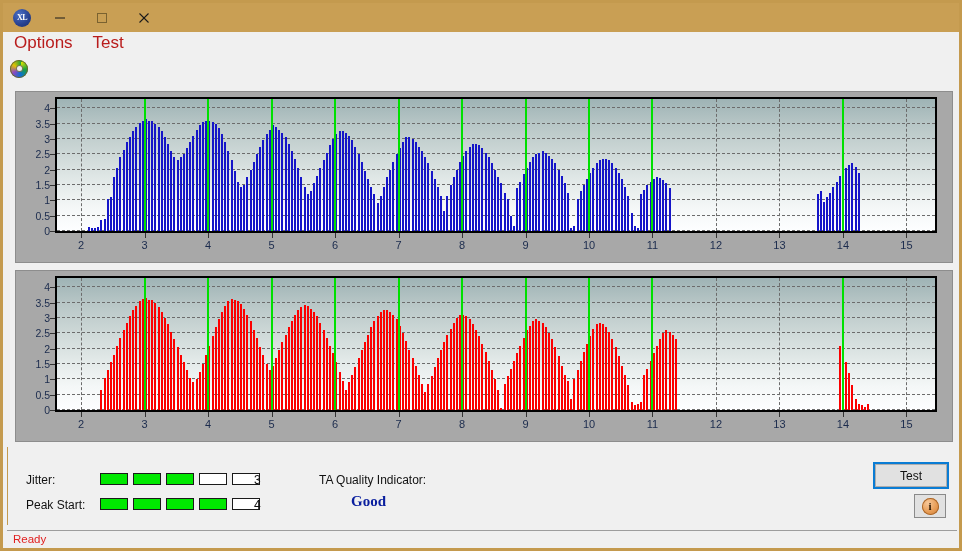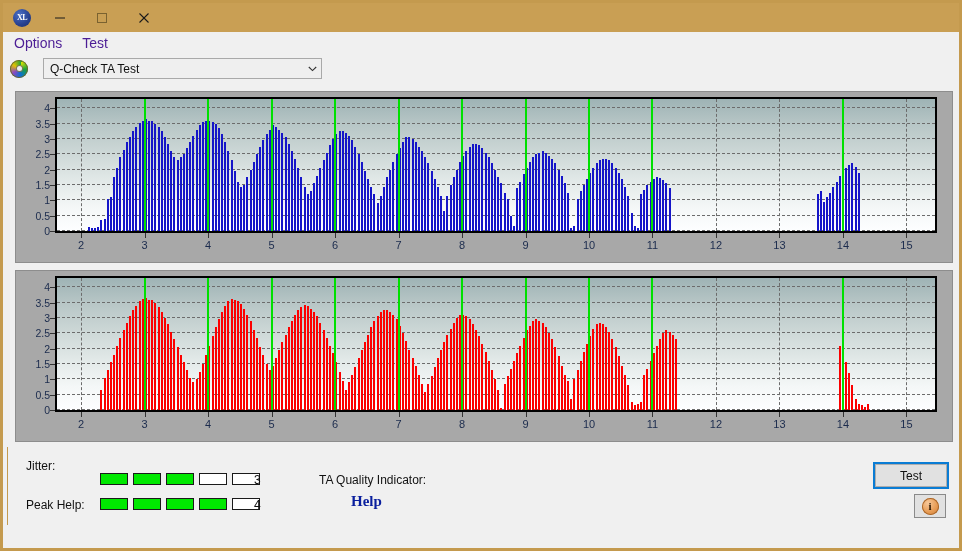--- a/index.html
+++ b/index.html
@@ -39,21 +39,21 @@
     width:42px;height:29px;display:flex;align-items:center;justify-content:center;
     color:#1b1b1b;font-size:13px;line-height:1;
   }
   .wbtn svg{display:block;}
   
   .menubar{
     position:absolute;left:0;top:29px;right:0;height:22px;
     background:#f0f0f0;display:flex;align-items:center;
   }
   .menu-item{
-    font-size:14px;color:#4c1d95;padding:2px 9px;margin-left:2px;
+    font-size:17px;color:#b91c1c;padding:2px 9px;margin-left:2px;
   }
   
   .toolbar{
     position:absolute;left:0;top:51px;right:0;height:29px;
     background:#f0f0f0;
     display:flex;align-items:center;
   }
   .disc-icon{
     width:18px;height:18px;margin-left:7px;margin-right:6px;flex:0 0 auto;
     border-radius:50%;
@@ -192,28 +192,20 @@
     </div>
   </div>
 
   <div class="menubar">
     <div class="menu-item">Options</div>
     <div class="menu-item">Test</div>
   </div>
 
   <div class="toolbar">
     <div class="disc-icon"></div>
-    <div class="combo" id="combo-test">
-      <span class="lbl">Q-Check TA Test</span>
-      <span class="arrow">
-        <svg width="9" height="6" viewBox="0 0 9 6">
-            <polyline points="0.8,1 4.5,4.6 8.2,1" fill="none" stroke="#333" stroke-width="1.1"></polyline>
-          </svg>
-      </span>
-    </div>
   </div>
 
   <div class="chart-panel" id="chart-jitter">
     <div class="ylabels">
         <div class="ylab" style="top: 139px;">0</div>
         <div class="ytick" style="top: 139px; left: 34px;"></div>
         <div class="ylab" style="top: 123.651px;">0.5</div>
         <div class="ytick" style="top: 123.651px; left: 34px;"></div>
         <div class="ylab" style="top: 108.302px;">1</div>
         <div class="ytick" style="top: 108.302px; left: 34px;"></div>
@@ -773,43 +765,46 @@
         <div class="xtick" style="left: 724.461px;"></div>
         <div class="xlab" style="left: 724.461px;">13</div>
         <div class="xtick" style="left: 787.946px;"></div>
         <div class="xlab" style="left: 787.946px;">14</div>
         <div class="xtick" style="left: 851.432px;"></div>
         <div class="xlab" style="left: 851.432px;">15</div>
       </div>
   </div>
 
   <div class="bottom">
-    <div class="metric-label" style="left:18px;top:12px;">Jitter:</div>
+    <div class="metric-label" style="left:18px;top:26px;">Jitter:</div>
     <div class="led-group" id="leds-jitter" style="left:92px;top:26px;">
         <div class="led on"></div>
         <div class="led on"></div>
         <div class="led on"></div>
         <div class="led"></div>
         <div class="led"></div>
       </div>
     <div class="metric-val" style="left:246px;top:26px;">3</div>
 
-    <div class="metric-label" style="left:18px;top:51px;">Peak Help:</div>
+    <div class="metric-label" style="left:18px;top:51px;">Peak Start:</div>
     <div class="led-group" id="leds-peak" style="left:92px;top:51px;">
         <div class="led on"></div>
         <div class="led on"></div>
         <div class="led on"></div>
         <div class="led on"></div>
         <div class="led"></div>
       </div>
     <div class="metric-val" style="left:246px;top:51px;">4</div>
 
     <div class="ta-title" style="left:311px;top:26px;">TA Quality Indicator:</div>
-    <div class="ta-value" style="left:343px;top:46px;">Help</div>
+    <div class="ta-value" style="left:343px;top:46px;">Good</div>
   </div>
 
   <div class="start-btn">Test</div>
   <div class="info-btn">
     <span class="info-circle">i</span>
   </div>
 
+  <div class="statusbar">
+    <span class="status-text">Ready</span>
+  </div>
 
 </div>
 
 </body></html>

